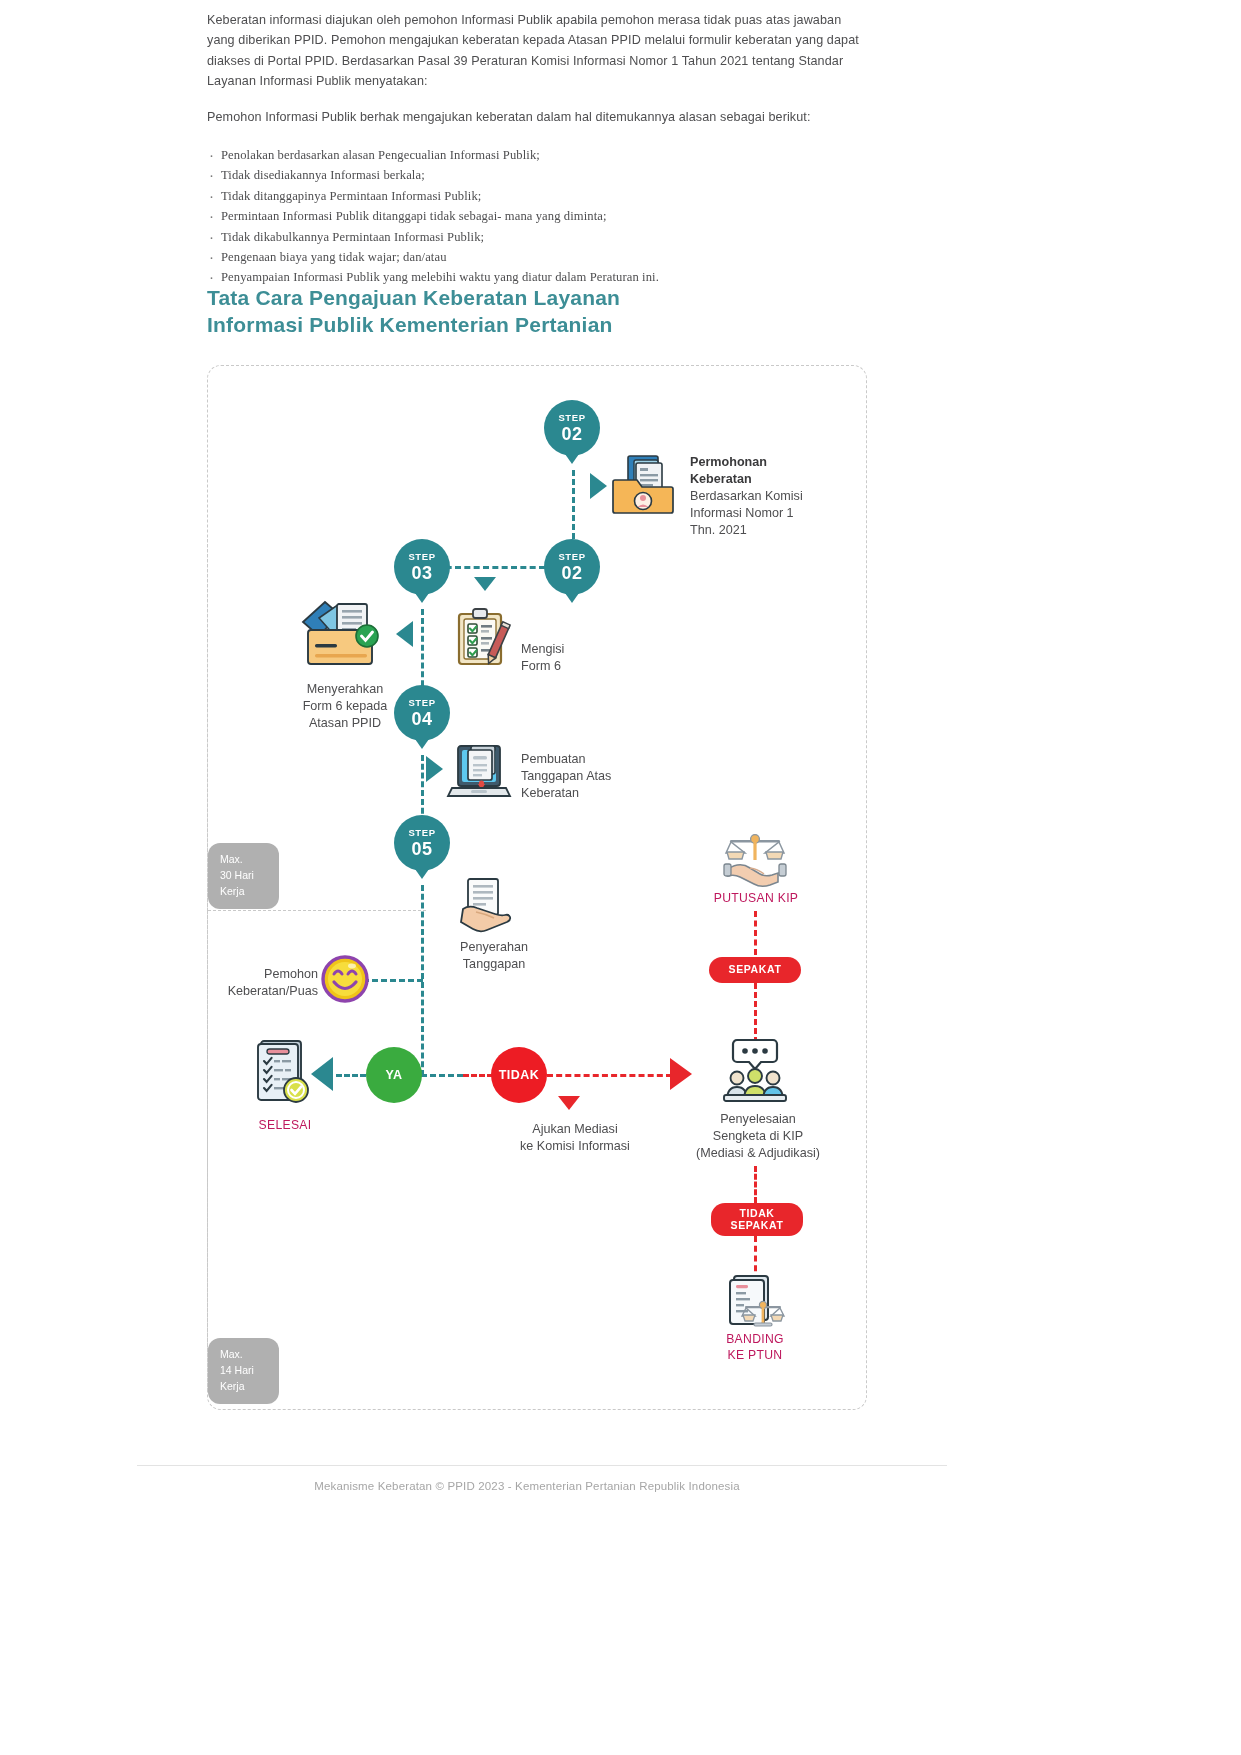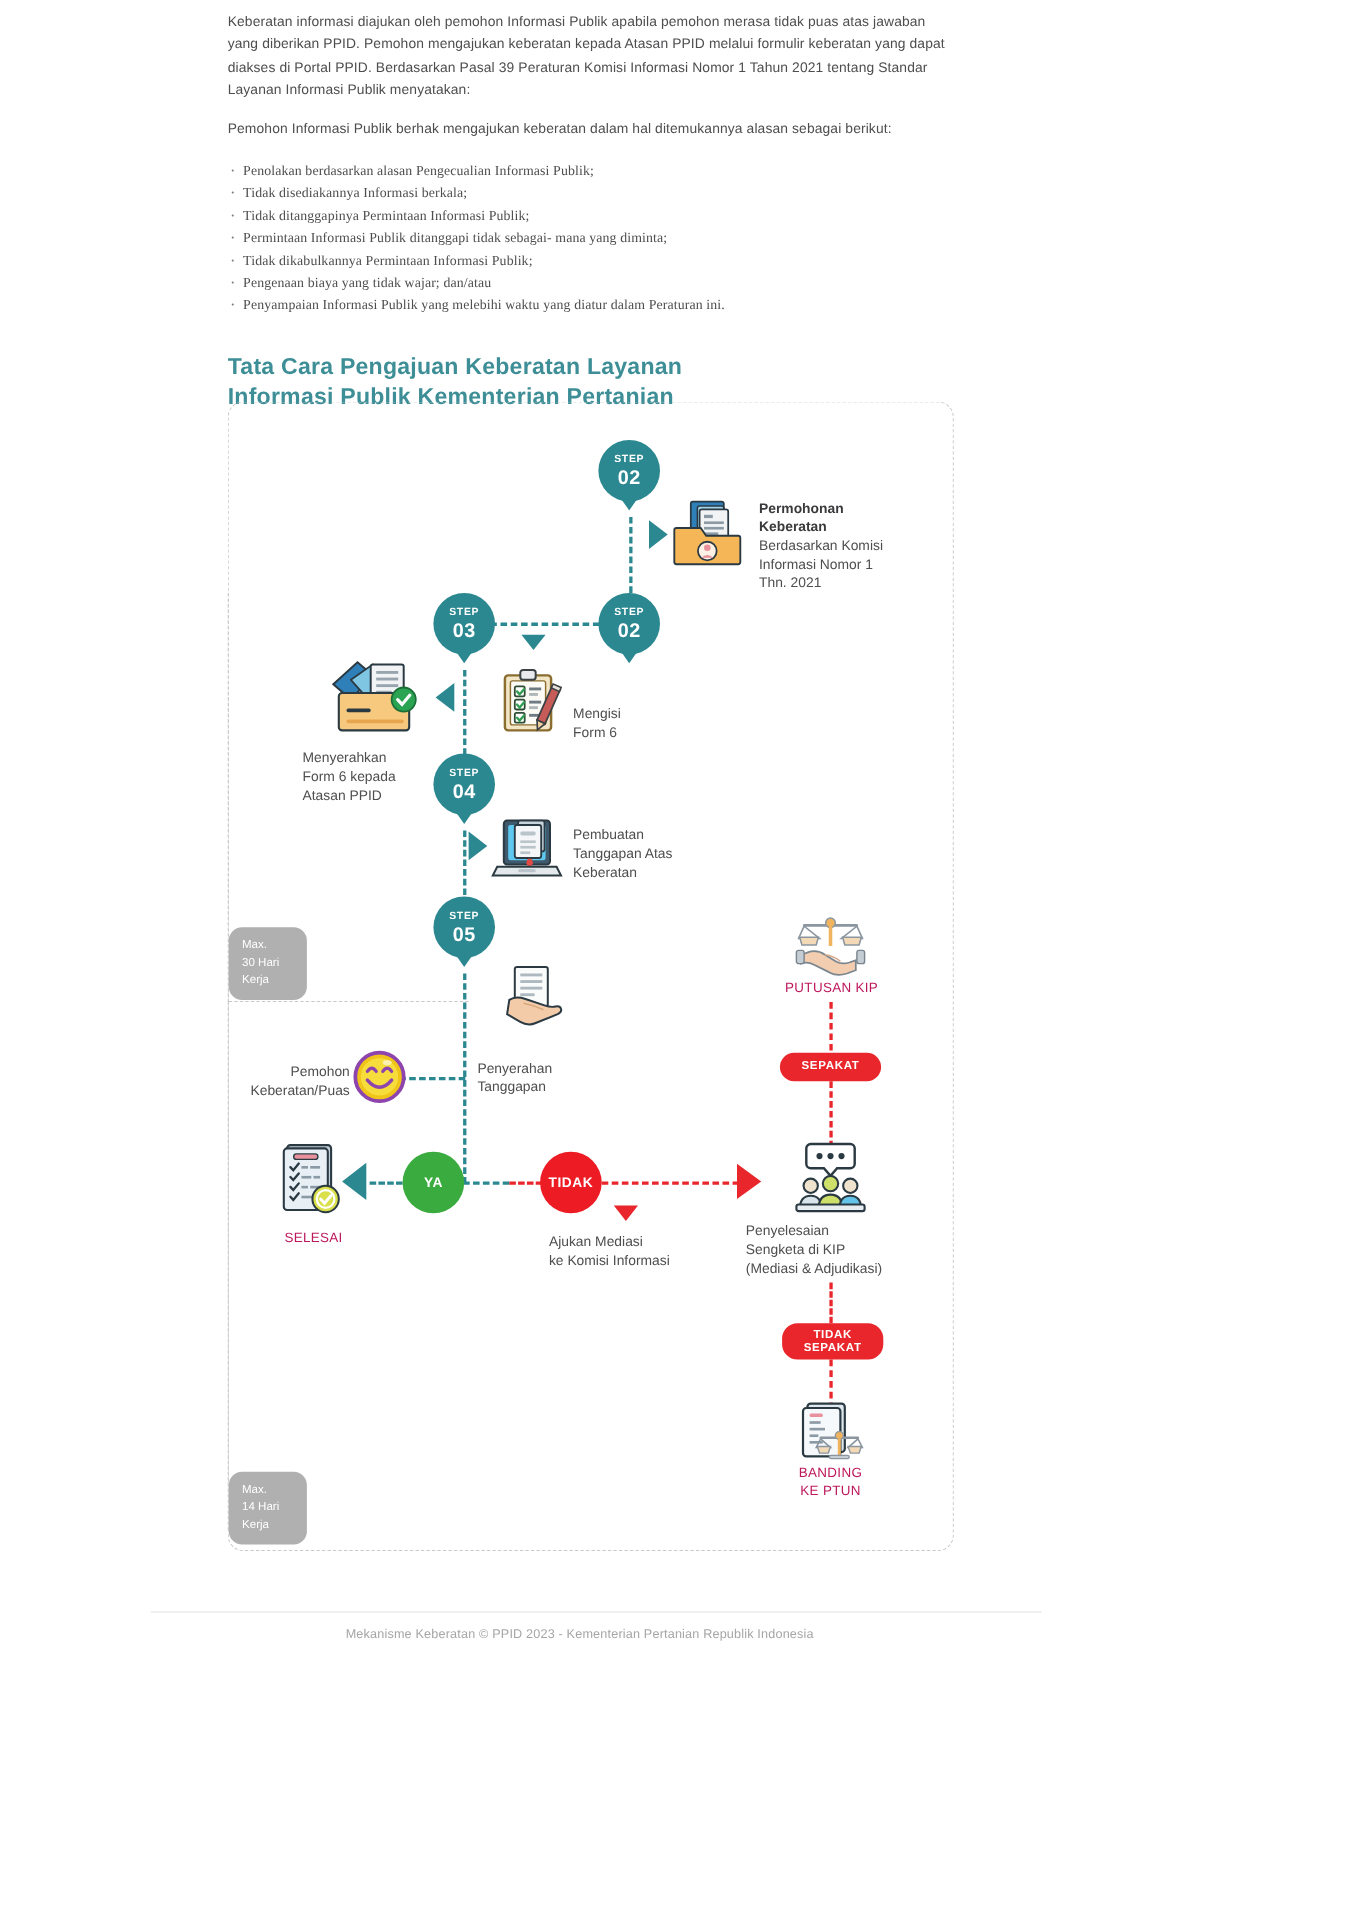--- a/index.html
+++ b/index.html
@@ -28,21 +28,20 @@
     color:#4e4e50;
   }
   .bullets li:before{
     content:"·";position:absolute;left:2px;top:-1px;color:#7a7a7a;font-size:15px;
   }
   
   .heading{
     position:absolute;left:70px;top:285px;width:620px;
     color:#3d8e96;font-size:21px;line-height:1.28;font-weight:600;
     letter-spacing:.2px;
-    margin-top:36px;
   }
   
   .diagram{
     position:absolute;left:70px;top:365px;width:660px;height:1045px;
     border:1.4px dashed #c9c9c9;border-radius:14px;
     box-sizing:border-box;
   }
   .dg{position:absolute;}
   
   .step{
@@ -65,21 +64,21 @@
   .hline.red{border-top-color:#e8262b;}
   
   .tri-d{width:0;height:0;border-left:11px solid transparent;border-right:11px solid transparent;border-top:14px solid #2b8890;position:absolute;}
   .tri-l{width:0;height:0;border-top:13px solid transparent;border-bottom:13px solid transparent;border-right:17px solid #2b8890;position:absolute;}
   .tri-r{width:0;height:0;border-top:13px solid transparent;border-bottom:13px solid transparent;border-left:17px solid #2b8890;position:absolute;}
   .tri-d.red{border-top-color:#e8262b;}
   .tri-r.red{border-left-color:#e8262b;border-top-width:16px;border-bottom-width:16px;border-left-width:22px;}
   .tri-l.big{border-top-width:17px;border-bottom-width:17px;border-right-width:22px;}
   
   .lbl{position:absolute;font-size:12.6px;line-height:1.35;color:#4e4e50;}
-  .lbl.c{}
+  .lbl.c{text-align:center;}
   .lbl.r{text-align:right;}
   .lbl b{font-weight:bold;color:#3a3a3c;}
   .cap{position:absolute;font-size:12.2px;font-weight:normal;color:#be185d;text-align:center;letter-spacing:.3px;}
   
   .pill{
     position:absolute;border-radius:14px;background:#e8262b;color:#fff;
     font-size:10.5px;font-weight:bold;letter-spacing:.6px;text-align:center;
     display:flex;align-items:center;justify-content:center;line-height:1.12;
   }
   .circle-lbl{
@@ -271,21 +270,21 @@
         <rect x="8" y="1" width="30" height="36" rx="2" fill="#fafbfb" stroke="#2b3a42" stroke-width="1.8"></rect>
         <rect x="13" y="7" width="20" height="2.6" fill="#aeb8bf"></rect>
         <rect x="13" y="13" width="20" height="2.6" fill="#aeb8bf"></rect>
         <rect x="13" y="19" width="20" height="2.6" fill="#aeb8bf"></rect>
         <rect x="13" y="25" width="13" height="2.6" fill="#aeb8bf"></rect>
         <path d="M3 31 q6 -4 14 -1 l18 6 q6 2 10 1 q4 -1 5 2 q1 3 -3 5 l-20 8 q-7 3 -14 -1 l-12 -7 z" fill="#f3cba8" stroke="#2b3a42" stroke-width="1.8"></path>
         <path d="M16 34 q10 2 18 6" stroke="#d8a87e" stroke-width="1.5" fill="none"></path>
       </svg>
     </div>
 
-    <div class="lbl c" style="left:226px;top:597px;width:120px;">
+    <div class="lbl c" style="left:226px;top:573px;width:120px;">
       <div>Penyerahan</div>
       <div>Tanggapan</div>
     </div>
 
     <div class="hline" style="left:155px;top:613px;width:60px;"></div>
 
     <div class="dg" style="left:-1px;top:173px;width:1px;height:372px;border-left:1.4px dashed #c9c9c9;"></div>
     <div class="dg" style="left:0px;top:544px;width:218px;height:1px;border-top:1.4px dashed #c9c9c9;"></div>
     <div class="dg" style="left:-1px;top:545px;width:1px;height:480px;border-left:1.4px dashed #c9c9c9;"></div>
 

